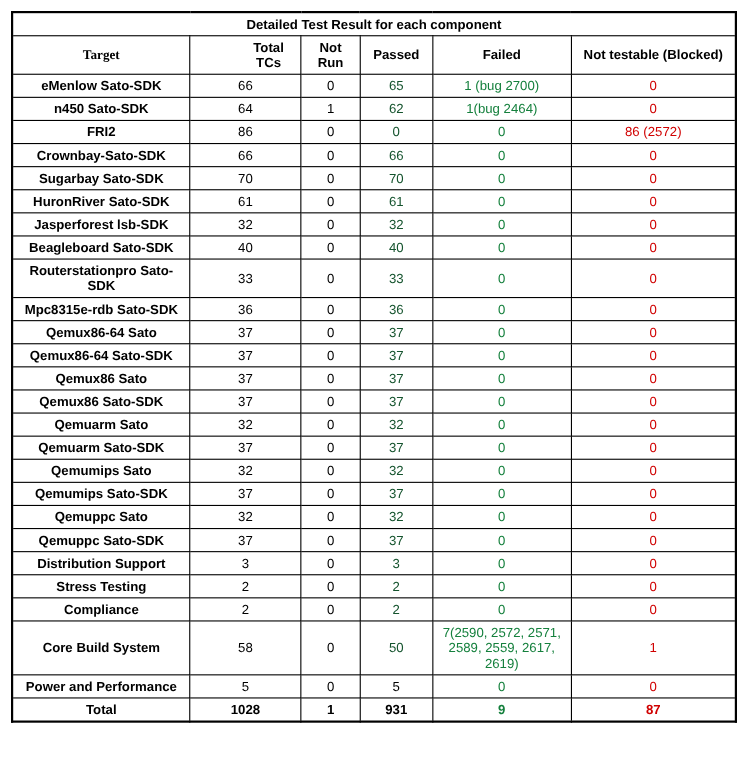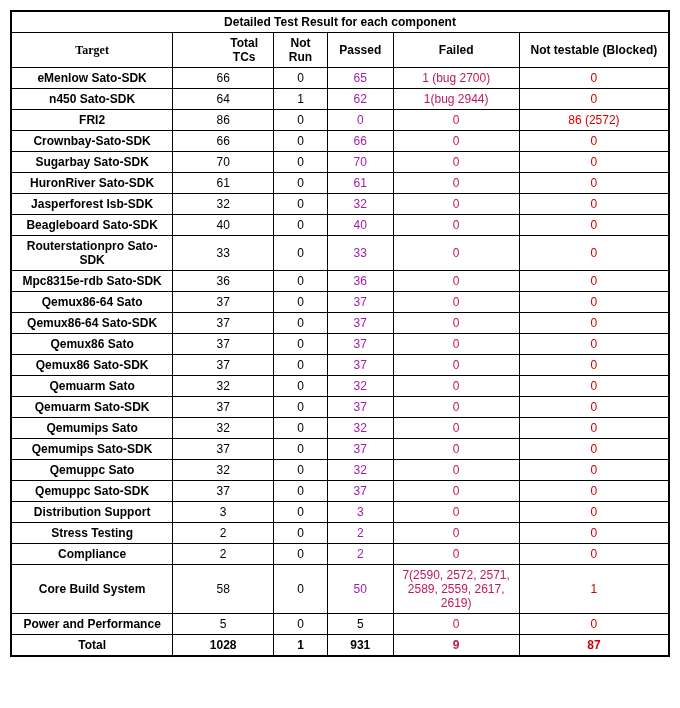--- a/index.html
+++ b/index.html
@@ -34,22 +34,22 @@
     .target-col {
       width: 160px;
       font-weight: bold;
       font-family: Liberation Serif, serif;
     }
     .tcs-col { width: 50px; padding-left: 48px; }
     .notrun-col { width: 45px; }
     .passed-col { width: 55px; }
     .failed-col { width: 130px; margin-top: 32px; }
     .blocked-col { width: 155px; }
-    .passed { color: #a21caf; margin-top: 16px; }
-    .failed { color: #be185d; }
+    .passed { color: #14532d; margin-top: 16px; }
+    .failed { color: #15803d; }
     .blocked { color: #d00000; }
     .row-target { font-weight: bold; }
     .total-row td { font-weight: bold; }
     tbody tr td:first-child { font-weight: bold; }
   </style>
 </head>
 <body>
 
 <table>
   <thead>
@@ -72,21 +72,21 @@
         <td>0</td>
         <td class="passed">65</td>
         <td class="failed">1 (bug 2700)</td>
         <td class="blocked">0</td>
       </tr>
       <tr>
         <td class="row-target">n450 Sato-SDK</td>
         <td>64</td>
         <td>1</td>
         <td class="passed">62</td>
-        <td class="failed">1(bug 2944)</td>
+        <td class="failed">1(bug 2464)</td>
         <td class="blocked">0</td>
       </tr>
       <tr>
         <td class="row-target">FRI2</td>
         <td>86</td>
         <td>0</td>
         <td class="passed">0</td>
         <td class="failed">0</td>
         <td class="blocked">86 (2572)</td>
       </tr>

